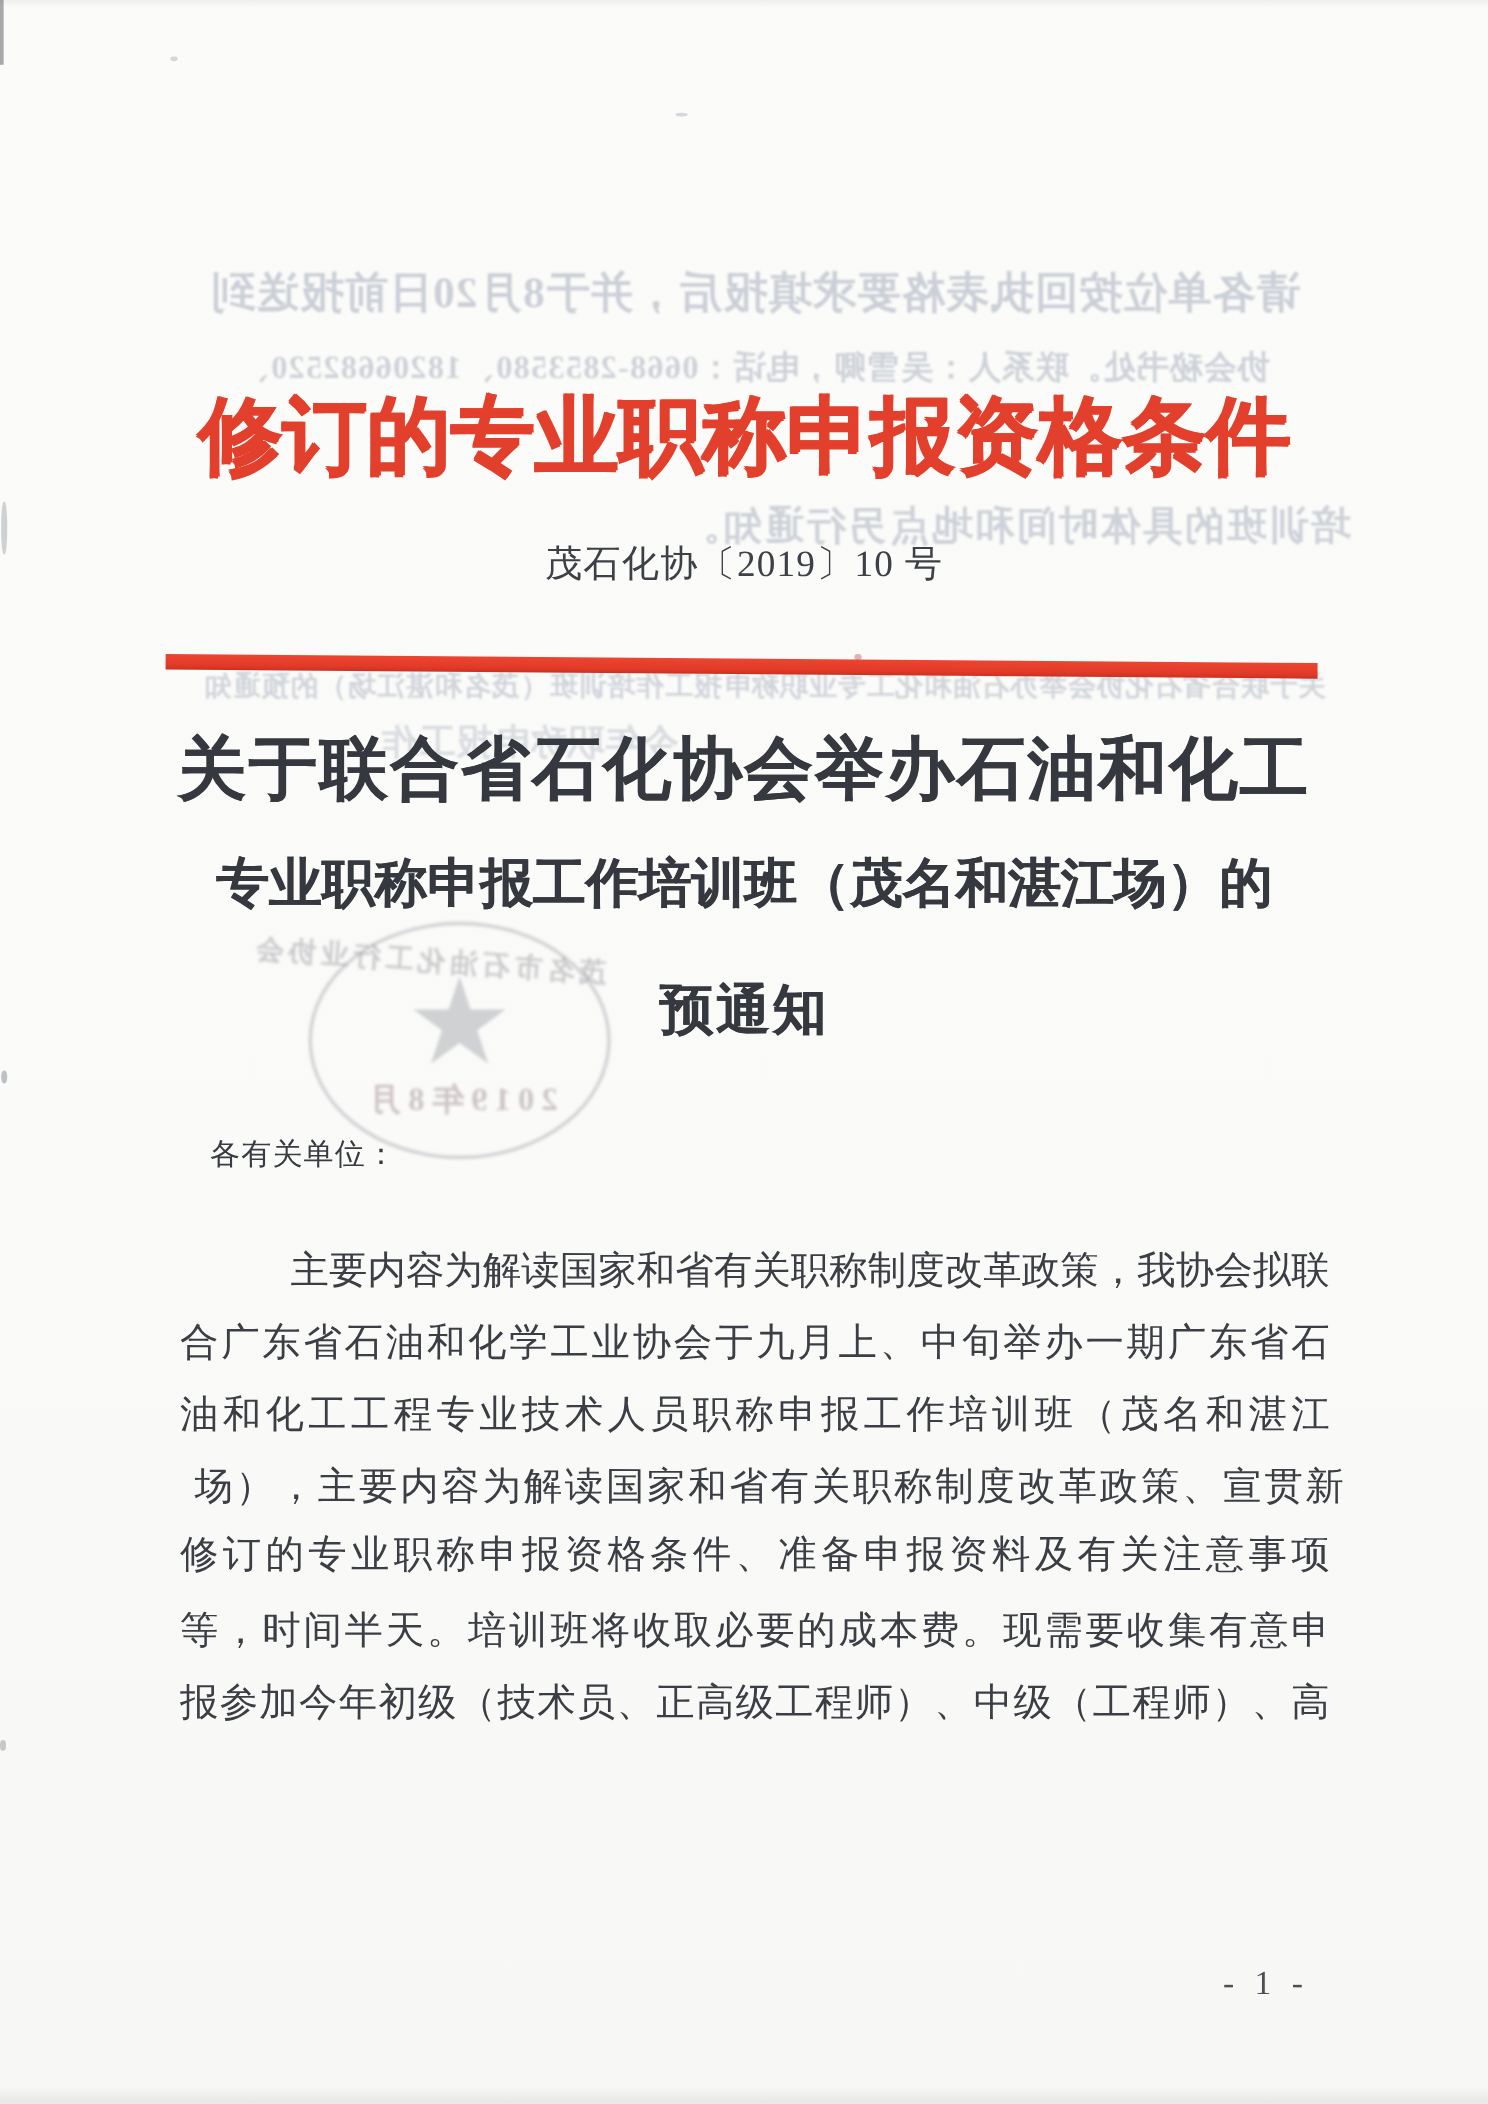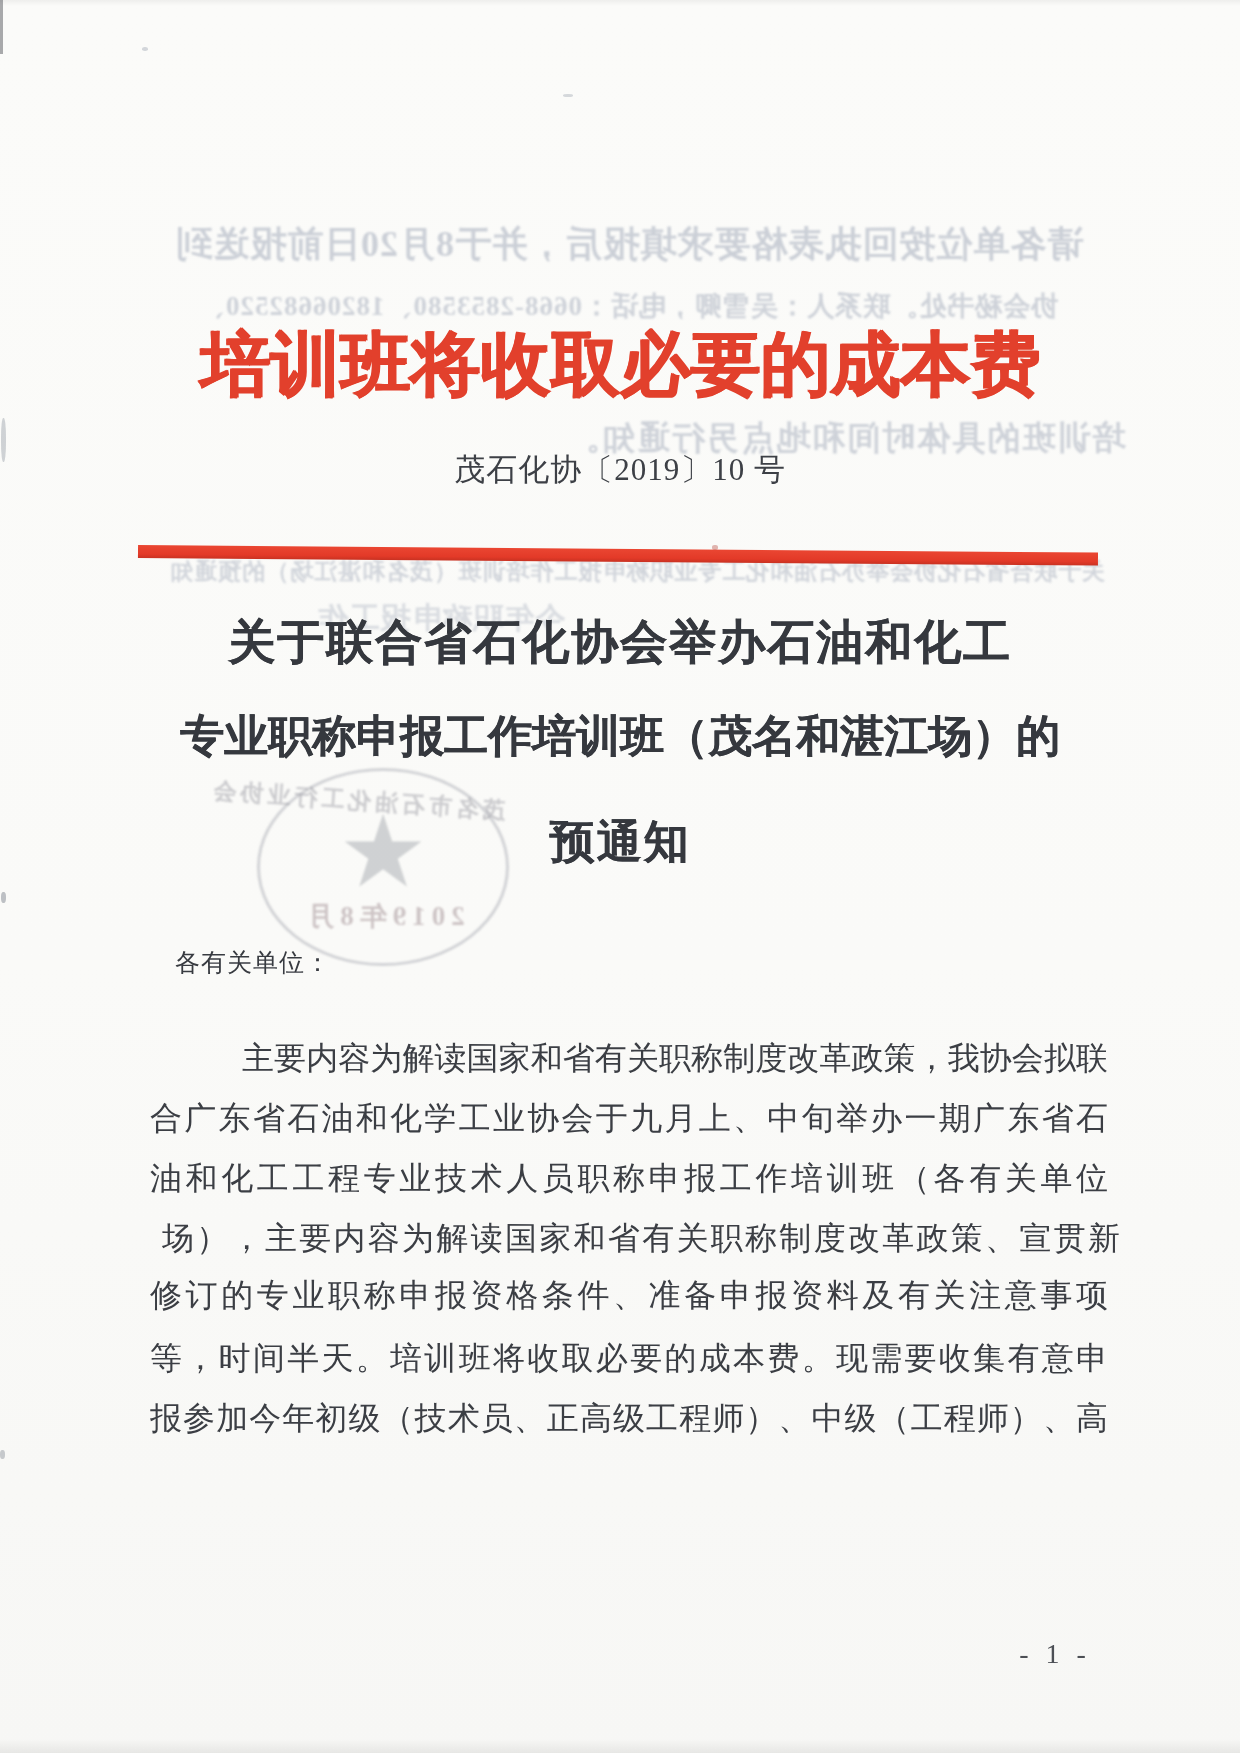--- a/index.html
+++ b/index.html
@@ -51,21 +51,21 @@
     position:absolute;top:545px;left:138px;width:960px;height:13px;
     background:linear-gradient(180deg,#ea4632 0%,#e33a28 70%,#c93222 100%);
     transform:rotate(0.45deg);transform-origin:left center;
   }
 
   
   .doc-title{
     position:absolute;left:0;width:100%;text-align:center;font-weight:700;
     color:#35383e;white-space:nowrap;text-shadow:0.6px 0 0 #35383e;
   }
-  #title-1{top:610px;height:64px;line-height:64px;font-size:47px;letter-spacing:2px;}
+  #title-1{top:610px;height:64px;line-height:64px;font-size:57px;letter-spacing:2px;}
   #title-2{top:705px;height:64px;line-height:64px;font-size:44px;}
   #title-3{top:812px;height:60px;line-height:60px;font-size:45px;letter-spacing:2px;}
 
   
   .stamp{
     position:absolute;left:257px;top:768px;width:246px;height:192px;
     border:3px solid rgba(152,156,164,0.40);border-radius:50%;
     filter:blur(1.2px);
   }
   .stamp-arc{
@@ -117,39 +117,39 @@
 <body>
 
 <div class="page">
 
   <div class="ghost" id="ghost-top-1">请各单位按回执表格要求填报后，并于8月20日前报送到</div>
   <div class="ghost" id="ghost-top-2">协会秘书处。联系人：吴雪卿，电话：0668-2853580、18206682520、</div>
   <div class="ghost" id="ghost-mid">培训班的具体时间和地点另行通知。</div>
   <div class="ghost" id="ghost-under-rule">关于联合省石化协会举办石油和化工专业职称申报工作培训班（茂名和湛江场）的预通知</div>
   <div class="ghost" id="ghost-fragment">今年职称申报工作</div>
 
-  <div class="org-header">培训班将收取必要的成本费</div>
+  <div class="org-header">修订的专业职称申报资格条件</div>
   <div class="doc-number">茂石化协〔2019〕10 号</div>
   <div class="red-rule"></div>
 
   <div class="doc-title" id="title-1">关于联合省石化协会举办石油和化工</div>
   <div class="doc-title" id="title-3">预通知</div>
   <div class="doc-title" id="title-2">专业职称申报工作培训班（茂名和湛江场）的</div>
 
   <div class="stamp">
     <div class="stamp-arc">茂名市石油化工行业协会</div>
     <div class="stamp-star">★</div>
   </div>
   <div class="stamp-date">2019年8月</div>
 
   <div class="salutation">各有关单位：</div>
 
   <div class="body-line indent" id="bl-0">主要内容为解读国家和省有关职称制度改革政策，我协会拟联</div>
   <div class="body-line" id="bl-1">合广东省石油和化学工业协会于九月上、中旬举办一期广东省石</div>
-  <div class="body-line" id="bl-2">油和化工工程专业技术人员职称申报工作培训班（各有关单位</div>
+  <div class="body-line" id="bl-2">油和化工工程专业技术人员职称申报工作培训班（茂名和湛江</div>
   <div class="body-line" id="bl-3">场），主要内容为解读国家和省有关职称制度改革政策、宣贯新</div>
   <div class="body-line" id="bl-4">修订的专业职称申报资格条件、准备申报资料及有关注意事项</div>
   <div class="body-line" id="bl-5">等，时间半天。培训班将收取必要的成本费。现需要收集有意申</div>
   <div class="body-line" id="bl-6">报参加今年初级（技术员、正高级工程师）、中级（工程师）、高级</div>
 
   <div class="page-number">- 1 -</div>
 
   <div class="speck" id="sp-1"></div>
   <div class="speck" id="sp-2"></div>
   <div class="speck" id="sp-3"></div>

